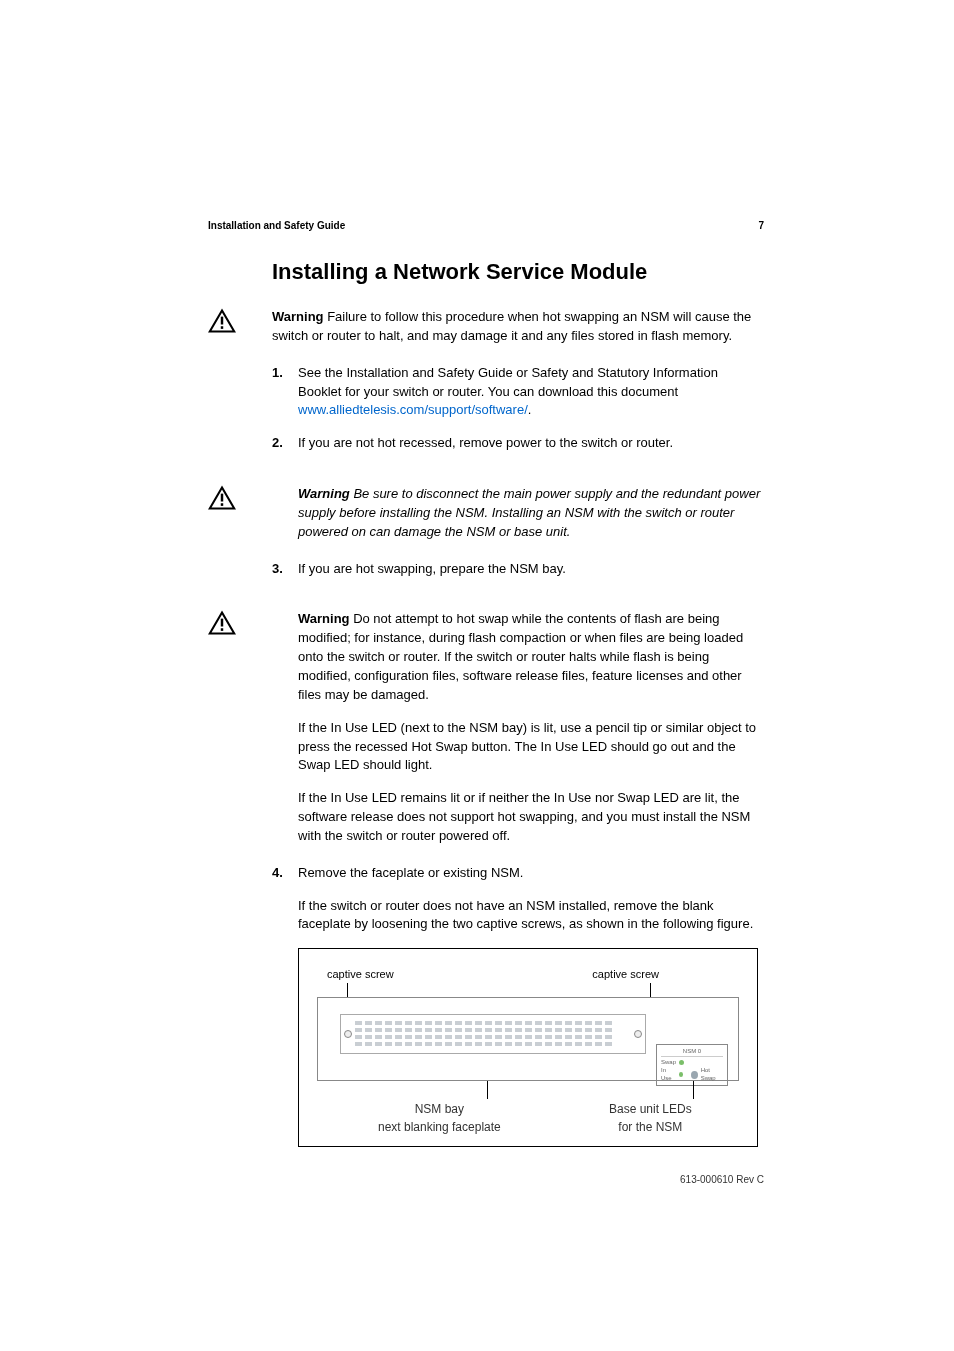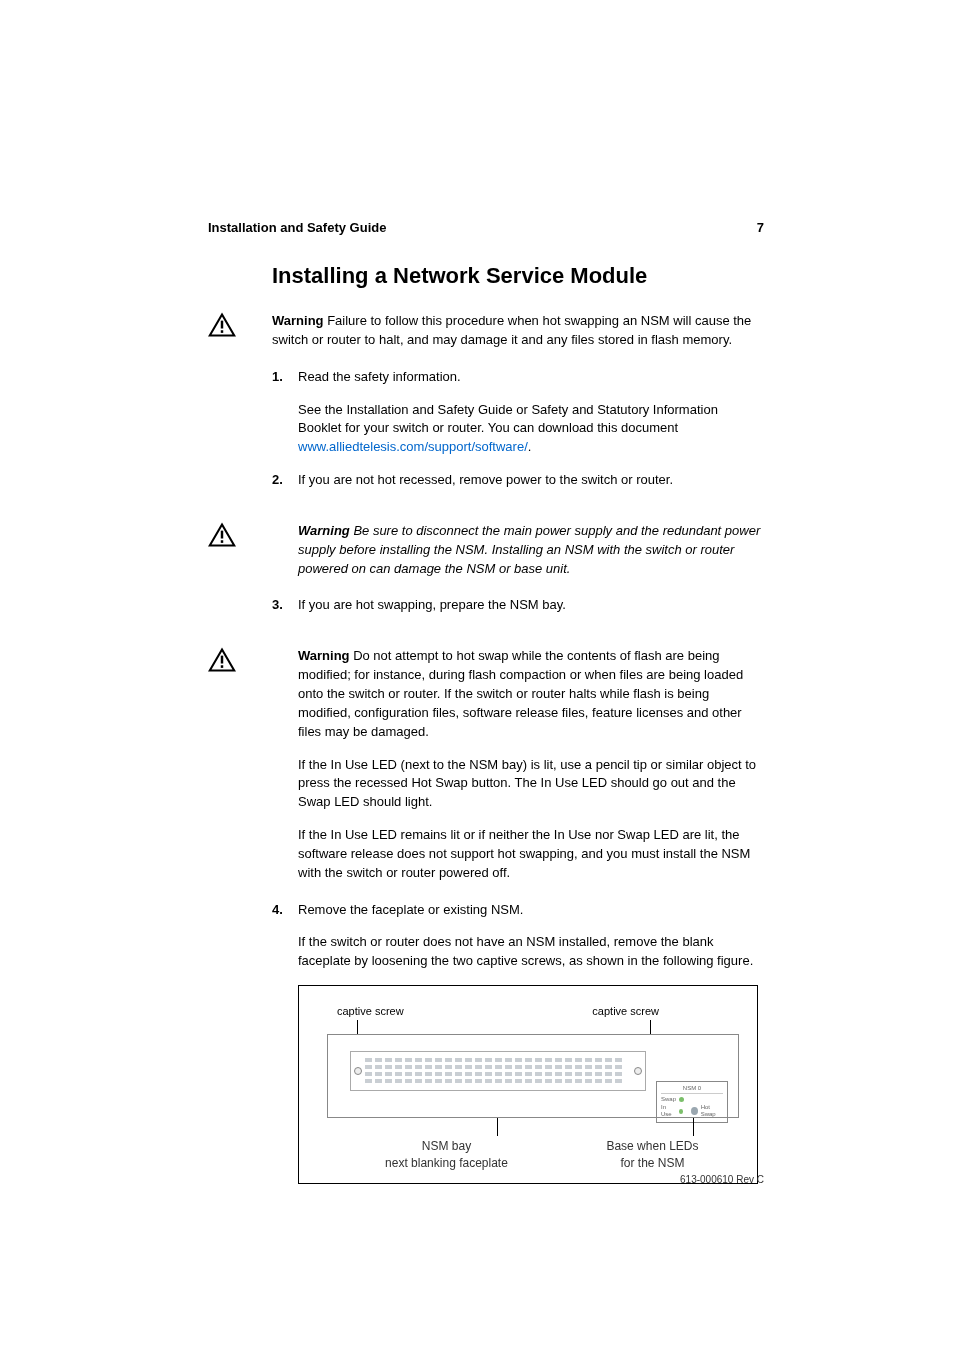--- a/index.html
+++ b/index.html
@@ -13,21 +13,21 @@
   }
   .page {
     position: absolute;
     left: 208px;
     top: 220px;
     width: 556px;
   }
   .running-head {
     display: flex;
     justify-content: space-between;
-    font-size: 13px;
+    font-size: 10px;
     font-weight: bold;
     margin-bottom: 28px;
   }
   .section-title {
     font-size: 22px;
     font-weight: bold;
     margin-left: 64px;
     margin-bottom: 23px;
   }
   .row {
@@ -69,21 +69,21 @@
   .num-list .li-body p { margin-bottom: 14px; }
   .num-list .li-body p:last-child { margin-bottom: 0; }
   .indent-para {
     margin-left: 26px;
     margin-bottom: 14px;
   }
   .figure {
     margin-left: 26px;
     margin-top: 4px;
     border: 1px solid #000;
-    padding: 18px 18px 10px 28px;
+    padding: 18px 18px 10px 18px;
     width: 460px;
     position: relative;
     font-size: 11px;
   }
   .callout-top {
     display: flex;
     justify-content: space-between;
     padding: 0 10px 0 10px;
   }
   .callout-top .lbl { font-size: 11px; }
@@ -208,21 +208,20 @@
     </div>
   </div>
 
   <div class="row">
     <div class="icon-col empty"></div>
     <div class="body-col">
       <ol class="num-list">
         <li>
           <span class="num">1.</span>
           <div class="li-body">
-            <p>Read the safety information.</p>
             <p>
               <span>See the Installation and Safety Guide or Safety and Statutory Information Booklet for your switch or router. You can download this document </span><span class="link">www.alliedtelesis.com/support/software/</span><span>.</span>
             </p>
           </div>
         </li>
         <li>
           <span class="num">2.</span>
           <div class="li-body">
             <p>If you are not hot recessed, remove power to the switch or router.</p>
           </div>
@@ -426,21 +425,21 @@
         <div class="leader-bot">
           <div class="v a"></div>
           <div class="v b"></div>
         </div>
         <div class="callout-bot">
           <div class="left">
             <div>NSM bay</div>
             <div>next blanking faceplate</div>
           </div>
           <div class="right">
-            <div>Base when LEDs</div>
+            <div>Base unit LEDs</div>
             <div>for the NSM</div>
           </div>
         </div>
       </div>
 
     </div>
   </div>
 
 </div>
 

